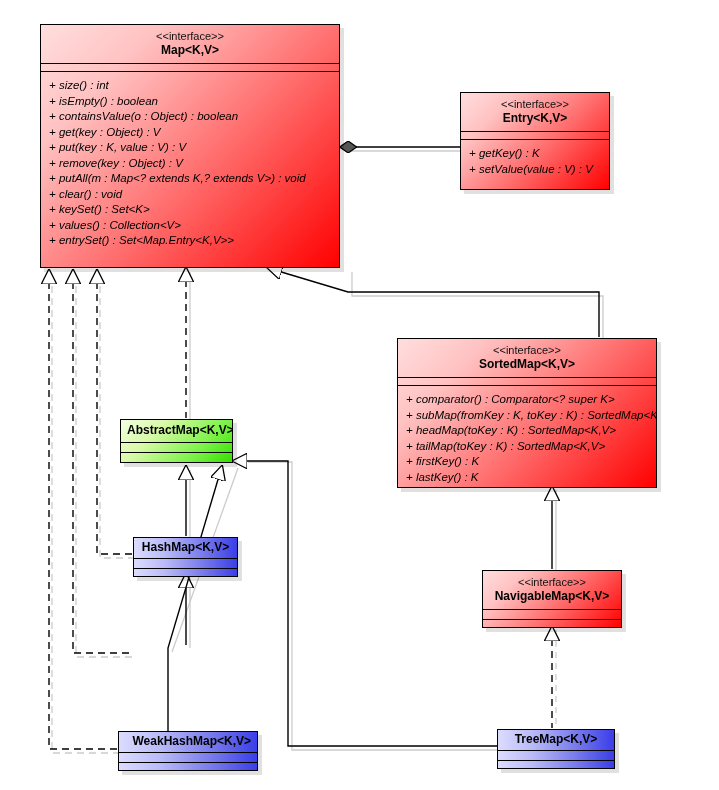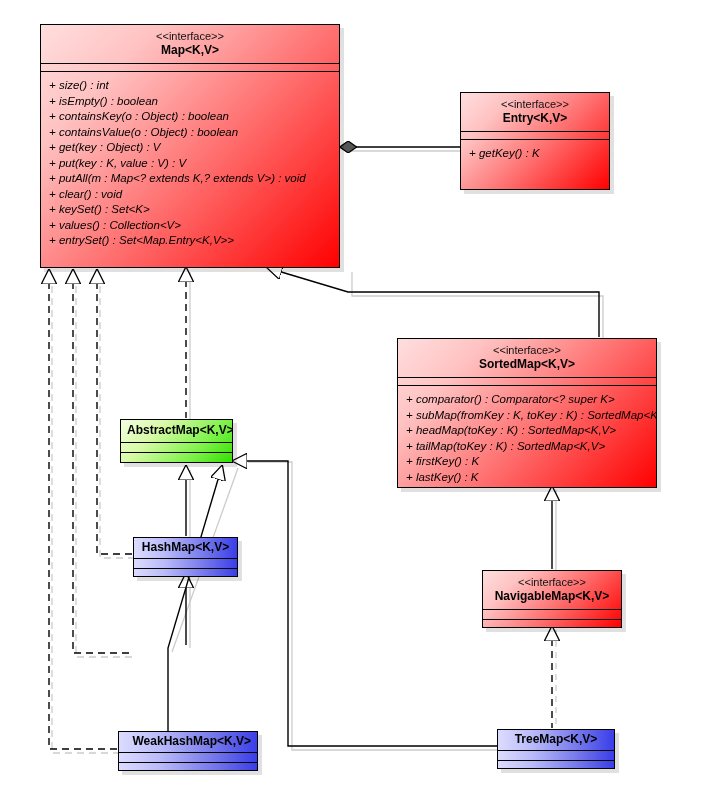--- a/index.html
+++ b/index.html
@@ -121,42 +121,43 @@
     <div class="hdr">
       <div class="stereo">&lt;&lt;interface&gt;&gt;</div>
       <div class="cname">Map&lt;K,V&gt;</div>
     </div>
     <div class="sep"></div>
     <div style="height:7px;"></div>
     <div class="sep"></div>
     <div class="ops">
       <div class="op">+ size() : int</div>
       <div class="op">+ isEmpty() : boolean</div>
-      <div class="op">+ containsKey(o : Object) : boolean</div>
       <div class="op">+ containsValue(o : Object) : boolean</div>
       <div class="op">+ get(key : Object) : V</div>
       <div class="op">+ put(key : K, value : V) : V</div>
+      <div class="op">+ remove(key : Object) : V</div>
       <div class="op">+ putAll(m : Map&lt;? extends K,? extends V&gt;) : void</div>
       <div class="op">+ clear() : void</div>
       <div class="op">+ keySet() : Set&lt;K&gt;</div>
       <div class="op">+ values() : Collection&lt;V&gt;</div>
       <div class="op">+ entrySet() : Set&lt;Map.Entry&lt;K,V&gt;&gt;</div>
     </div>
   </div>
 
   <div class="uml red" style="left:460px;top:92px;width:150px;height:98px;">
     <div class="hdr">
       <div class="stereo">&lt;&lt;interface&gt;&gt;</div>
       <div class="cname">Entry&lt;K,V&gt;</div>
     </div>
     <div class="sep"></div>
     <div style="height:7px;"></div>
     <div class="sep"></div>
     <div class="ops">
       <div class="op">+ getKey() : K</div>
+      <div class="op">+ setValue(value : V) : V</div>
     </div>
   </div>
 
   <div class="uml red" style="left:397px;top:338px;width:260px;height:150px;">
     <div class="hdr">
       <div class="stereo">&lt;&lt;interface&gt;&gt;</div>
       <div class="cname">SortedMap&lt;K,V&gt;</div>
     </div>
     <div class="sep"></div>
     <div style="height:7px;"></div>

